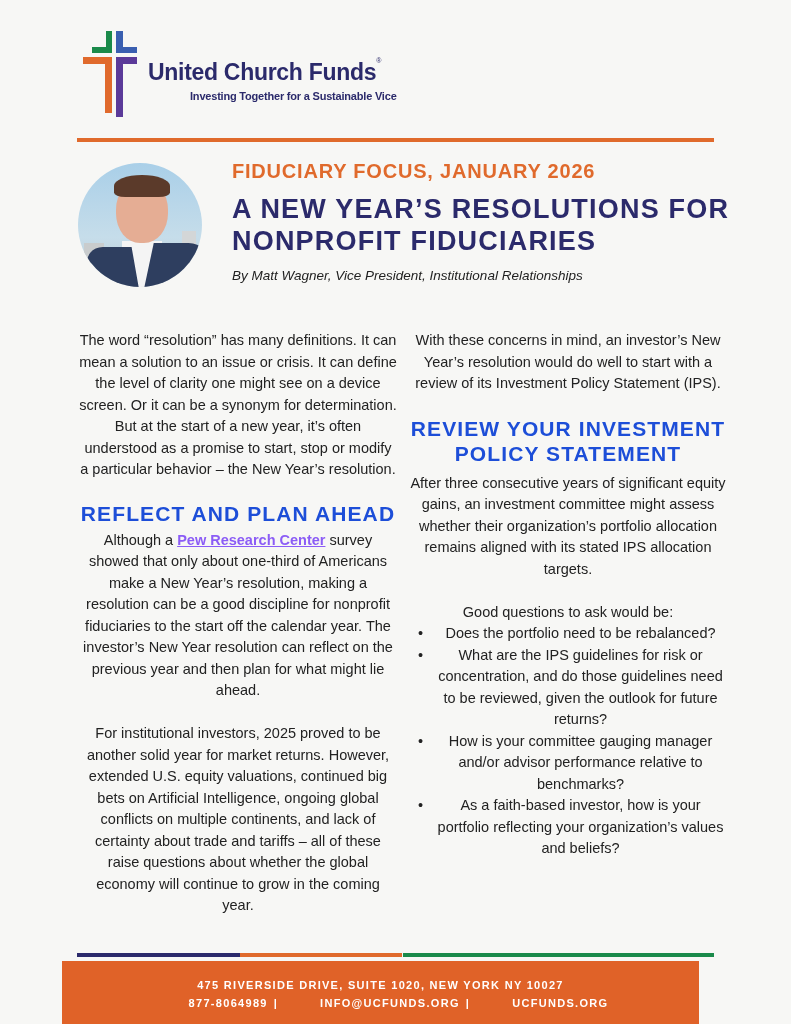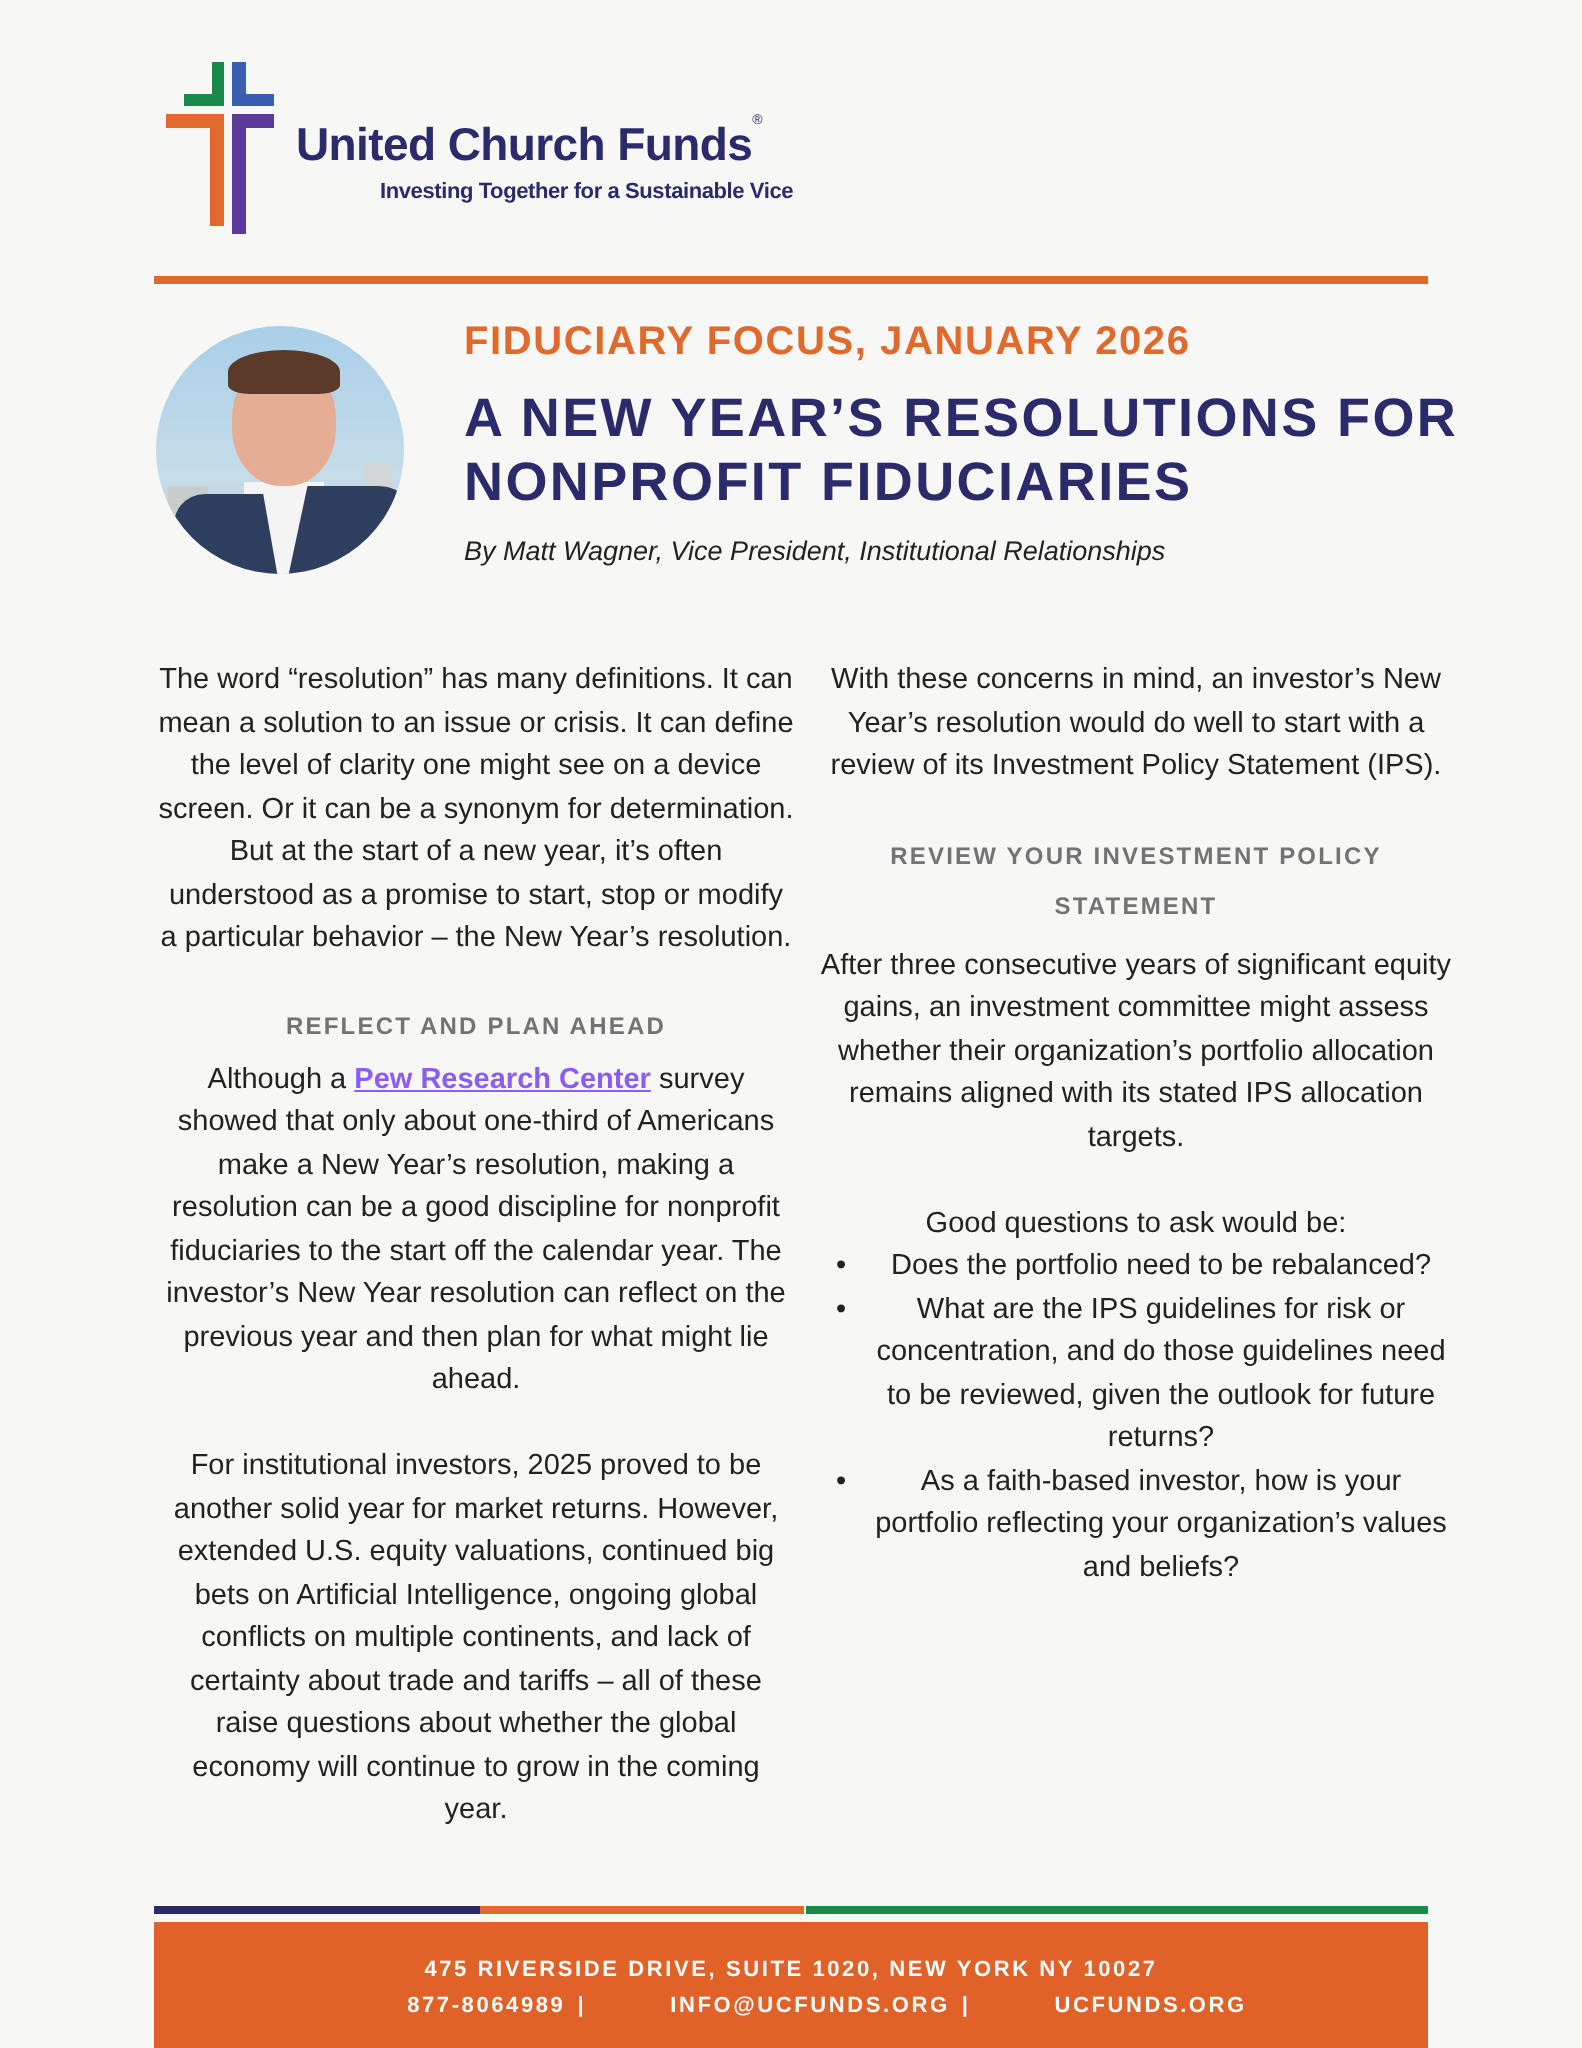--- a/index.html
+++ b/index.html
@@ -25,34 +25,34 @@
 
   .kicker { position: absolute; left: 232px; top: 160px; font-size: 20px; font-weight: bold; color: #e06a2c; letter-spacing: 0.8px; white-space: nowrap; }
   .title { position: absolute; left: 232px; top: 193px; font-size: 27px; line-height: 32px; font-weight: bold; color: #2b2a6b; letter-spacing: 1.2px; width: 520px; }
   .byline { position: absolute; left: 232px; top: 268px; font-size: 13.5px; font-style: italic; color: #222; white-space: nowrap; }
 
   .col { position: absolute; top: 330px; font-size: 14.5px; line-height: 21.5px; color: #222; text-align: center; }
   .col-left { left: 79px; width: 318px; }
   .col-right { left: 408px; width: 320px; top: 330px; }
   .col p { margin: 0; }
   .col p + p { margin-top: 21.5px; }
-  .section-heading { font-size: 12px; font-weight: bold; color: #737373; letter-spacing: 1.1px; line-height: 25px; }
+  .section-heading { font-size: 21px; font-weight: bold; color: #1d4ed8; letter-spacing: 1.1px; line-height: 25px; }
   .col-left .section-heading { margin-top: 20px; margin-bottom: 4px; }
   .col-right .section-heading { margin-top: 21px; margin-bottom: 7px; }
   .link { color: #8b5cf6; font-weight: bold; text-decoration: underline; }
   ul.bullets { list-style: none; margin-top: 0; }
   ul.bullets li { position: relative; padding-left: 25px; }
   ul.bullets li::before { content: "\2022"; position: absolute; left: 10px; top: 0; }
 
   .stripe { position: absolute; top: 953px; height: 4px; }
   .stripe.navy { left: 77px; width: 163px; background: #2b2a6b; }
   .stripe.orange { left: 240px; width: 163px; background: #e06a2c; }
   .stripe.green { left: 403px; width: 311px; background: #1a8a4a; }
   .stripe.orange { width: 162px; }
-  .footer { position: absolute; left: 77px; top: 961px; width: 637px; height: 63px; background: #e06228; color: #fff; text-align: center; font-weight: bold; font-size: 11px; letter-spacing: 1.3px; line-height: 18px; padding-top: 15px; }
+  .footer { position: absolute; left: 62px; top: 961px; width: 637px; height: 63px; background: #e06228; color: #fff; text-align: center; font-weight: bold; font-size: 11px; letter-spacing: 1.3px; line-height: 18px; padding-top: 15px; }
   .footer a { color: #fff; text-decoration: none; padding-left: 36px; }
   .footer .sep { margin: 0 6px; }
 </style>
 </head>
 <body>
 
 <div class="logo">
   <svg class="cross" width="60" height="86" viewBox="0 0 60 86">
     <rect x="24" y="0" width="6" height="22" fill="#1a8a4a"></rect>
     <rect x="10" y="16" width="20" height="6" fill="#1a8a4a"></rect>
@@ -91,20 +91,21 @@
 </div>
 
 <div class="col col-right">
   <p>With these concerns in mind, an investor’s New Year’s resolution would do well to start with a review of its Investment Policy Statement (IPS).</p>
   <h2 class="section-heading">REVIEW YOUR INVESTMENT POLICY STATEMENT</h2>
   <p>After three consecutive years of significant equity gains, an investment committee might assess whether their organization’s portfolio allocation remains aligned with its stated IPS allocation targets.</p>
   <p>Good questions to ask would be:</p>
   <ul class="bullets">
     <li>Does the portfolio need to be rebalanced?</li>
     <li>What are the IPS guidelines for risk or concentration, and do those guidelines need to be reviewed, given the outlook for future returns?</li>
+    <li>How is your committee gauging manager and/or advisor performance relative to benchmarks?</li>
     <li>As a faith-based investor, how is your portfolio reflecting your organization’s values and beliefs?</li>
   </ul>
 </div>
 
 <div class="stripe navy"></div>
 <div class="stripe orange"></div>
 <div class="stripe green"></div>
 
 <div class="footer">
   <div>475 RIVERSIDE DRIVE, SUITE 1020, NEW YORK NY 10027</div>

